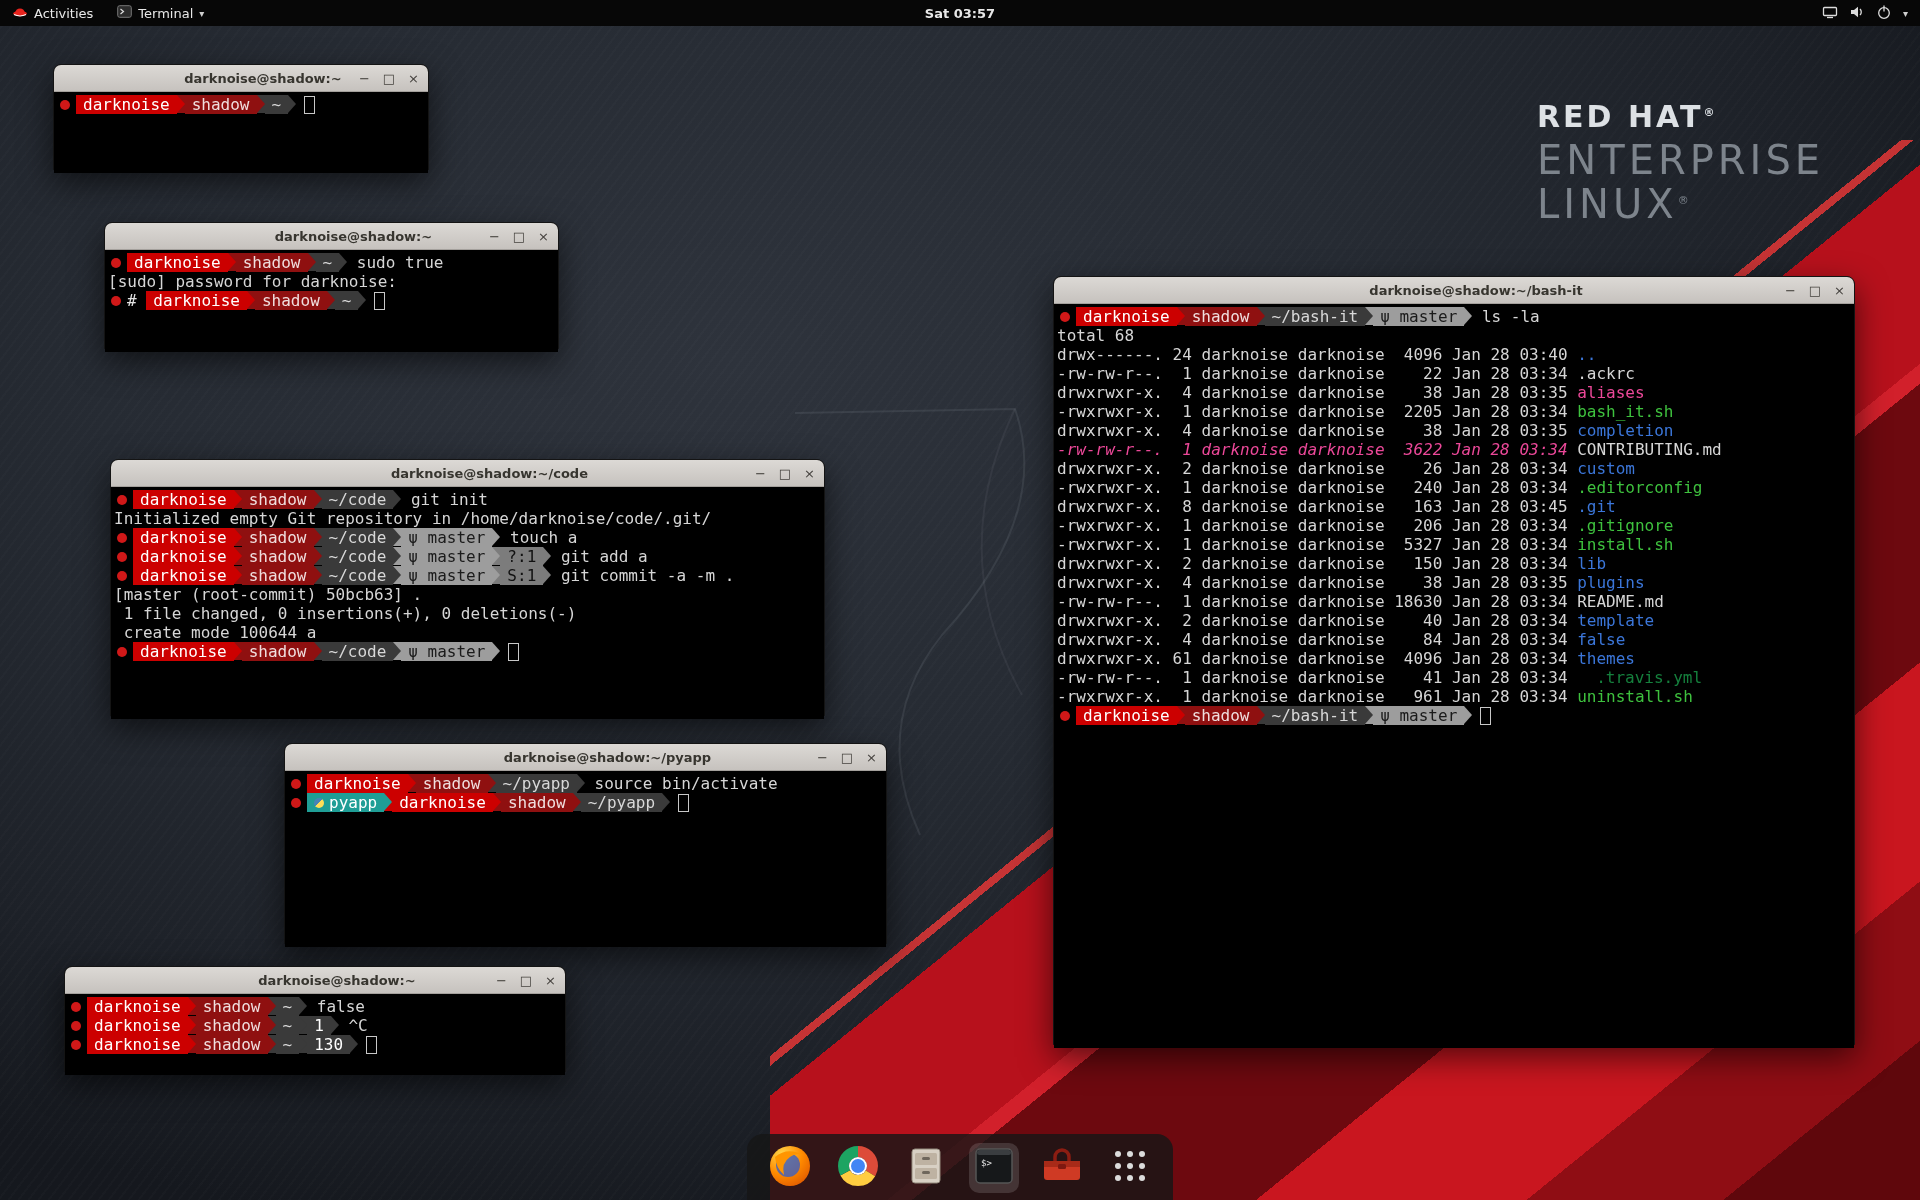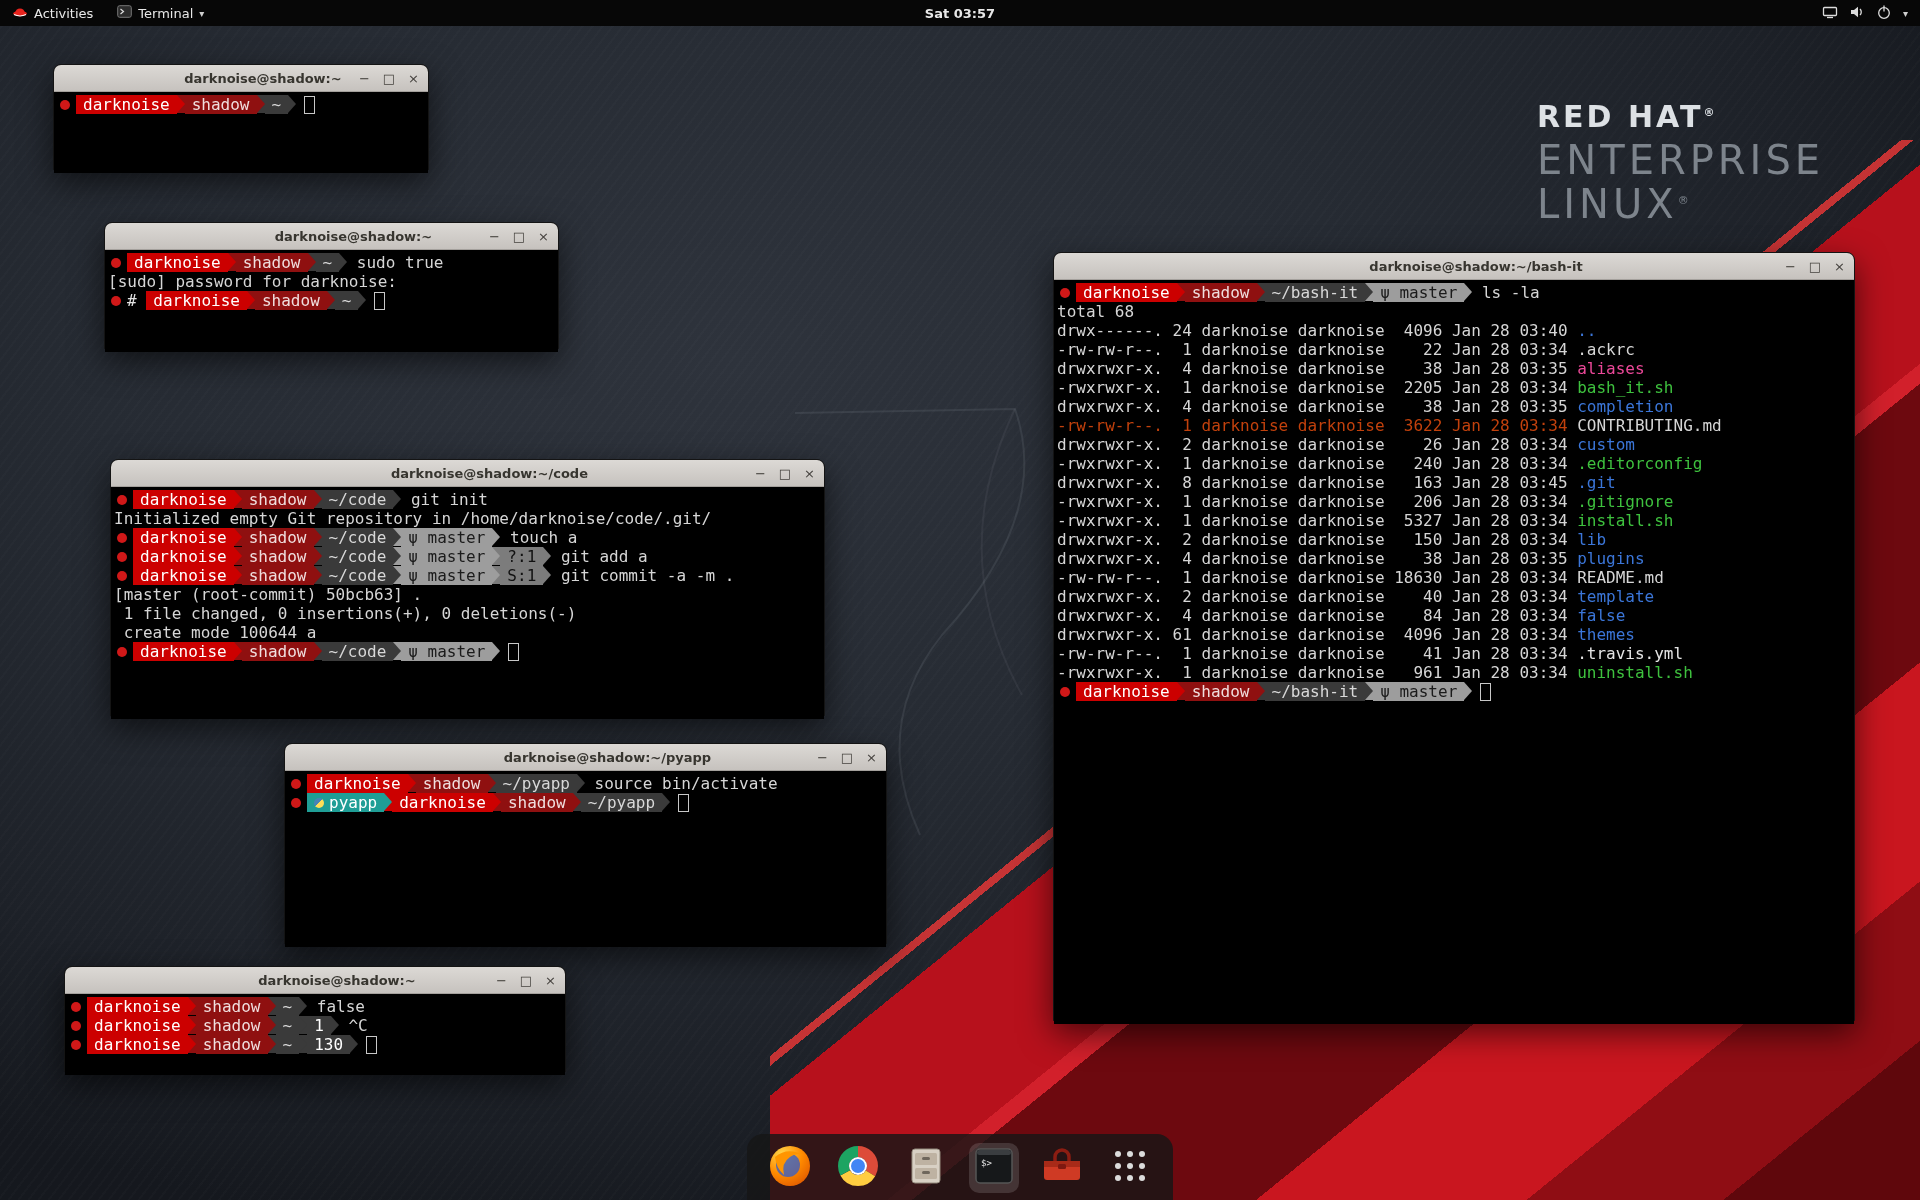--- a/index.html
+++ b/index.html
@@ -198,50 +198,50 @@
         <span class="wbtn">×</span>
       </span>
     </div>
     <div class="term-body">
         <div class="tline"><span class="hat"></span><span class="seg" style="background: rgb(204, 0, 0); color: rgb(255, 255, 255);">darknoise</span><span class="sep" style="border-left-color: rgb(204, 0, 0); background: rgb(143, 16, 16);"></span><span class="seg" style="background: rgb(143, 16, 16); color: rgb(240, 222, 222);">shadow</span><span class="sep" style="border-left-color: rgb(143, 16, 16); background: rgb(58, 58, 58);"></span><span class="seg" style="background: rgb(58, 58, 58); color: rgb(216, 216, 216);">~</span><span class="sep" style="border-left-color: rgb(58, 58, 58); background: transparent;"></span><span class="cmd"> false</span></div>
         <div class="tline"><span class="hat"></span><span class="seg" style="background: rgb(204, 0, 0); color: rgb(255, 255, 255);">darknoise</span><span class="sep" style="border-left-color: rgb(204, 0, 0); background: rgb(143, 16, 16);"></span><span class="seg" style="background: rgb(143, 16, 16); color: rgb(240, 222, 222);">shadow</span><span class="sep" style="border-left-color: rgb(143, 16, 16); background: rgb(58, 58, 58);"></span><span class="seg" style="background: rgb(58, 58, 58); color: rgb(216, 216, 216);">~</span><span class="sep" style="border-left-color: rgb(58, 58, 58); background: rgb(58, 58, 58);"></span><span class="seg" style="background: rgb(58, 58, 58); color: rgb(255, 255, 255);">1</span><span class="sep" style="border-left-color: rgb(58, 58, 58); background: transparent;"></span><span class="cmd"> ^C</span></div>
         <div class="tline"><span class="hat"></span><span class="seg" style="background: rgb(204, 0, 0); color: rgb(255, 255, 255);">darknoise</span><span class="sep" style="border-left-color: rgb(204, 0, 0); background: rgb(143, 16, 16);"></span><span class="seg" style="background: rgb(143, 16, 16); color: rgb(240, 222, 222);">shadow</span><span class="sep" style="border-left-color: rgb(143, 16, 16); background: rgb(58, 58, 58);"></span><span class="seg" style="background: rgb(58, 58, 58); color: rgb(216, 216, 216);">~</span><span class="sep" style="border-left-color: rgb(58, 58, 58); background: rgb(58, 58, 58);"></span><span class="seg" style="background: rgb(58, 58, 58); color: rgb(255, 255, 255);">130</span><span class="sep" style="border-left-color: rgb(58, 58, 58); background: transparent;"></span><span class="cursor"></span></div>
       </div>
   </div>
 
-  <div class="window" style="left:1053px;top:252px;width:800px;height:767px;z-index:6;">
+  <div class="window" style="left:1053px;top:276px;width:800px;height:767px;z-index:6;">
     <div class="titlebar">
       <span class="title">darknoise@shadow:~/bash-it</span>
       <span class="controls">
         <span class="wbtn">−</span>
         <span class="wbtn">□</span>
         <span class="wbtn">×</span>
       </span>
     </div>
     <div class="term-body">
         <div class="tline"><span class="hat"></span><span class="seg" style="background: rgb(204, 0, 0); color: rgb(255, 255, 255);">darknoise</span><span class="sep" style="border-left-color: rgb(204, 0, 0); background: rgb(143, 16, 16);"></span><span class="seg" style="background: rgb(143, 16, 16); color: rgb(240, 222, 222);">shadow</span><span class="sep" style="border-left-color: rgb(143, 16, 16); background: rgb(58, 58, 58);"></span><span class="seg" style="background: rgb(58, 58, 58); color: rgb(216, 216, 216);">~/bash-it</span><span class="sep" style="border-left-color: rgb(58, 58, 58); background: rgb(157, 157, 157);"></span><span class="seg" style="background: rgb(157, 157, 157); color: rgb(27, 27, 27);"><span>ψ </span>master</span><span class="sep" style="border-left-color: rgb(157, 157, 157); background: transparent;"></span><span class="cmd"> ls -la</span></div>
         <div class="tline"><span style="color: rgb(214, 214, 214);">total 68</span></div>
         <div class="tline"><span style="color: rgb(214, 214, 214);">drwx------. 24 darknoise darknoise  4096 Jan 28 03:40 </span><span style="color: rgb(59, 118, 217);">..</span></div>
         <div class="tline"><span style="color: rgb(214, 214, 214);">-rw-rw-r--.  1 darknoise darknoise    22 Jan 28 03:34 </span><span style="color: rgb(214, 214, 214);">.ackrc</span></div>
         <div class="tline"><span style="color: rgb(214, 214, 214);">drwxrwxr-x.  4 darknoise darknoise    38 Jan 28 03:35 </span><span style="color: #ec4899;">aliases</span></div>
         <div class="tline"><span style="color: rgb(214, 214, 214);">-rwxrwxr-x.  1 darknoise darknoise  2205 Jan 28 03:34 </span><span style="color: rgb(62, 193, 62);">bash_it.sh</span></div>
         <div class="tline"><span style="color: rgb(214, 214, 214);">drwxrwxr-x.  4 darknoise darknoise    38 Jan 28 03:35 </span><span style="color: rgb(59, 118, 217);">completion</span></div>
-        <div class="tline"><span style="color: #c2410c;">-rw-rw-r--.  1 darknoise darknoise  3622 Jan 28 03:34 </span><span style="color: rgb(214, 214, 214);">CONTRIBUTING.md</span></div>
+        <div class="tline"><span style="color: #ec4899; font-style: italic;">-rw-rw-r--.  1 darknoise darknoise  3622 Jan 28 03:34 </span><span style="color: rgb(214, 214, 214);">CONTRIBUTING.md</span></div>
         <div class="tline"><span style="color: rgb(214, 214, 214);">drwxrwxr-x.  2 darknoise darknoise    26 Jan 28 03:34 </span><span style="color: rgb(59, 118, 217);">custom</span></div>
         <div class="tline"><span style="color: rgb(214, 214, 214);">-rwxrwxr-x.  1 darknoise darknoise   240 Jan 28 03:34 </span><span style="color: rgb(62, 193, 62);">.editorconfig</span></div>
         <div class="tline"><span style="color: rgb(214, 214, 214);">drwxrwxr-x.  8 darknoise darknoise   163 Jan 28 03:45 </span><span style="color: rgb(59, 118, 217);">.git</span></div>
         <div class="tline"><span style="color: rgb(214, 214, 214);">-rwxrwxr-x.  1 darknoise darknoise   206 Jan 28 03:34 </span><span style="color: rgb(62, 193, 62);">.gitignore</span></div>
         <div class="tline"><span style="color: rgb(214, 214, 214);">-rwxrwxr-x.  1 darknoise darknoise  5327 Jan 28 03:34 </span><span style="color: rgb(62, 193, 62);">install.sh</span></div>
         <div class="tline"><span style="color: rgb(214, 214, 214);">drwxrwxr-x.  2 darknoise darknoise   150 Jan 28 03:34 </span><span style="color: rgb(59, 118, 217);">lib</span></div>
         <div class="tline"><span style="color: rgb(214, 214, 214);">drwxrwxr-x.  4 darknoise darknoise    38 Jan 28 03:35 </span><span style="color: rgb(59, 118, 217);">plugins</span></div>
         <div class="tline"><span style="color: rgb(214, 214, 214);">-rw-rw-r--.  1 darknoise darknoise 18630 Jan 28 03:34 </span><span style="color: rgb(214, 214, 214);">README.md</span></div>
         <div class="tline"><span style="color: rgb(214, 214, 214);">drwxrwxr-x.  2 darknoise darknoise    40 Jan 28 03:34 </span><span style="color: rgb(59, 118, 217);">template</span></div>
         <div class="tline"><span style="color: rgb(214, 214, 214);">drwxrwxr-x.  4 darknoise darknoise    84 Jan 28 03:34 </span><span style="color: rgb(59, 118, 217);">false</span></div>
         <div class="tline"><span style="color: rgb(214, 214, 214);">drwxrwxr-x. 61 darknoise darknoise  4096 Jan 28 03:34 </span><span style="color: rgb(59, 118, 217);">themes</span></div>
-        <div class="tline"><span style="color: rgb(214, 214, 214);">-rw-rw-r--.  1 darknoise darknoise    41 Jan 28 03:34 </span><span style="color: #e5e5e5;">.travis.yml</span></div>
+        <div class="tline"><span style="color: rgb(214, 214, 214);">-rw-rw-r--.  1 darknoise darknoise    41 Jan 28 03:34 </span><span style="color: #15803d; margin-left: 19px;">.travis.yml</span></div>
         <div class="tline"><span style="color: rgb(214, 214, 214);">-rwxrwxr-x.  1 darknoise darknoise   961 Jan 28 03:34 </span><span style="color: rgb(62, 193, 62);">uninstall.sh</span></div>
         <div class="tline"><span class="hat"></span><span class="seg" style="background: rgb(204, 0, 0); color: rgb(255, 255, 255);">darknoise</span><span class="sep" style="border-left-color: rgb(204, 0, 0); background: rgb(143, 16, 16);"></span><span class="seg" style="background: rgb(143, 16, 16); color: rgb(240, 222, 222);">shadow</span><span class="sep" style="border-left-color: rgb(143, 16, 16); background: rgb(58, 58, 58);"></span><span class="seg" style="background: rgb(58, 58, 58); color: rgb(216, 216, 216);">~/bash-it</span><span class="sep" style="border-left-color: rgb(58, 58, 58); background: rgb(157, 157, 157);"></span><span class="seg" style="background: rgb(157, 157, 157); color: rgb(27, 27, 27);"><span>ψ </span>master</span><span class="sep" style="border-left-color: rgb(157, 157, 157); background: transparent;"></span><span class="cursor"></span></div>
       </div>
   </div>
 
   <div class="dock">
     <div class="dock-item">
       <span>
         <svg width="44" height="44" viewBox="0 0 44 44">
           <defs>

